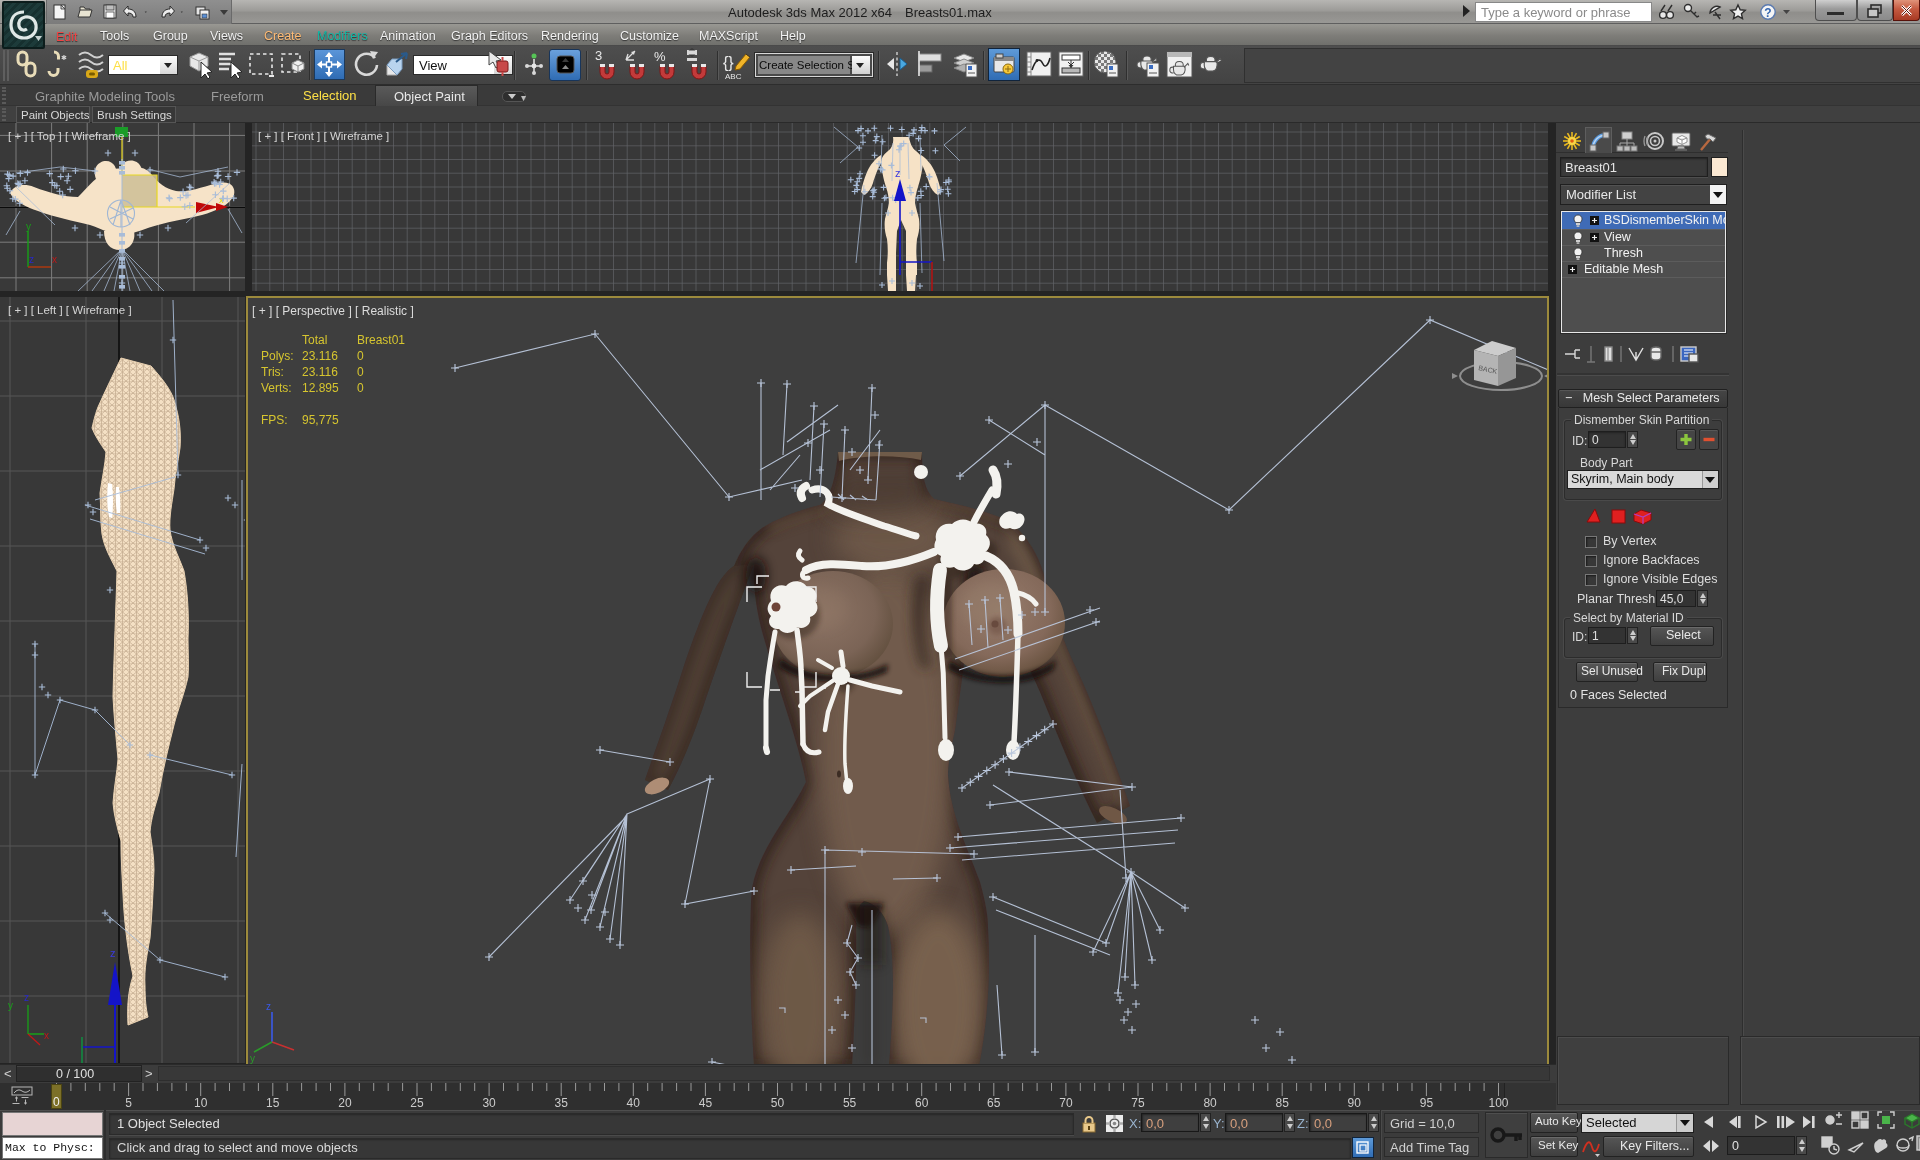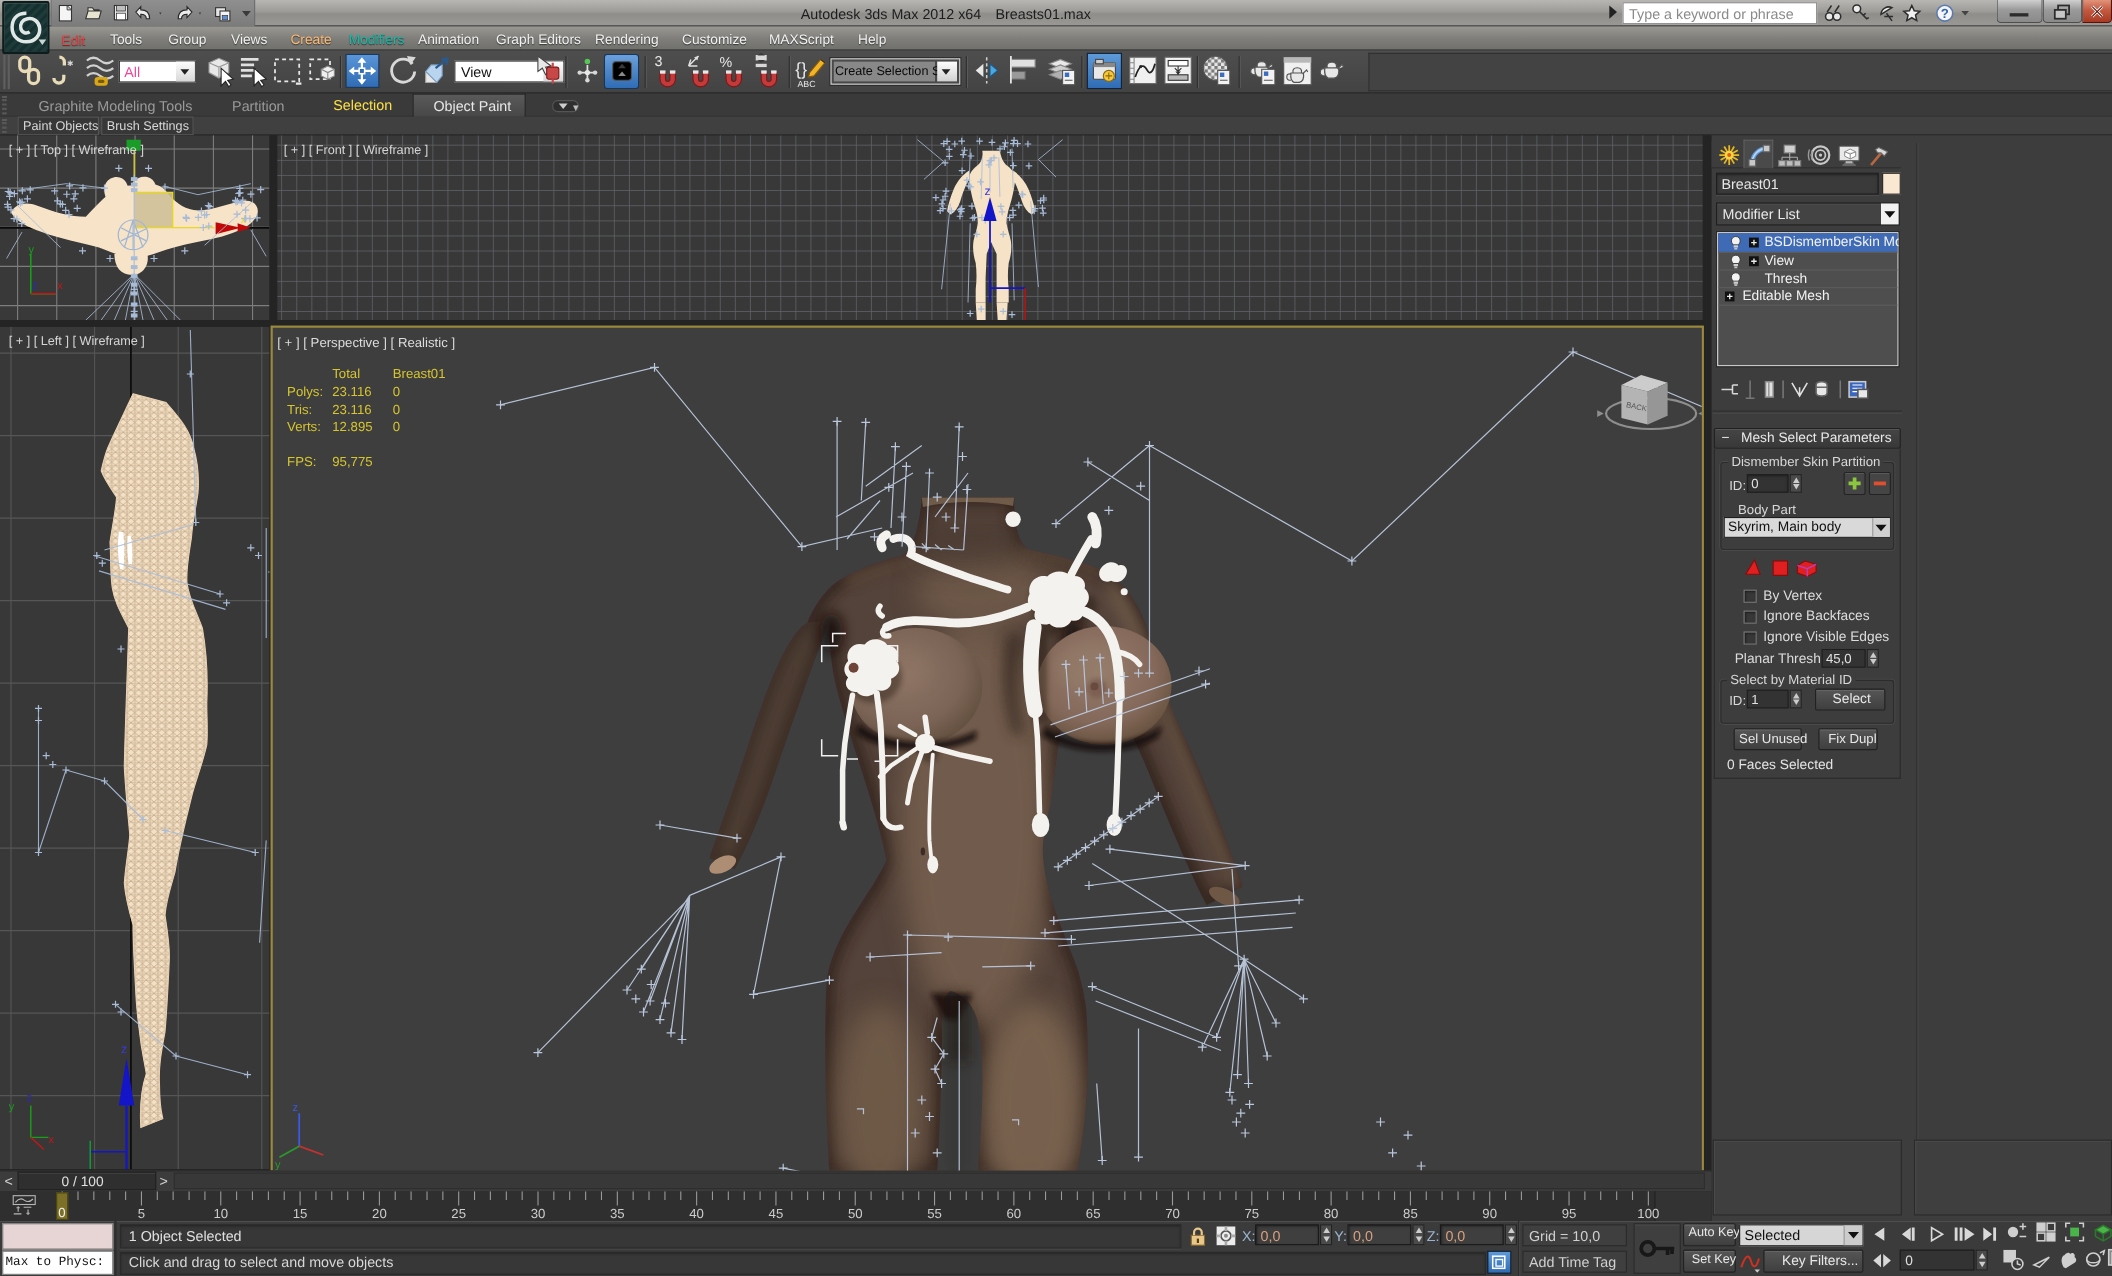--- a/index.html
+++ b/index.html
@@ -131,21 +131,21 @@
 <svg class="abs" style="left:76px;top:48px" width="30" height="34" viewBox="0 0 30 34">
       <g fill="none" stroke="#d0d0d0" stroke-width="2">
         <path d="M3 7 q6 -5 12 0 t12 0"></path>
         <path d="M3 14 q6 -5 12 0 t12 0"></path>
         <path d="M3 21 q6 -5 12 0 t12 0"></path>
       </g>
       <rect x="10" y="22" width="12" height="8" rx="3" fill="#d9a818"></rect>
       <rect x="13" y="24.5" width="6" height="3" rx="1.5" fill="#7a5c00"></rect>
     </svg>
 <div class="abs" style="left:108px;top:55px;width:70px;height:20px;background:#fff;border:1px solid #2a2a2a"></div>
-<div class="txt" style="left:113px;top:58px;font-size:13px;color:#ec4899">All</div>
+<div class="txt" style="left:113px;top:58px;font-size:13px;color:#fde047">All</div>
 <div class="abs" style="left:160px;top:56px;width:17px;height:18px;background:linear-gradient(#fdfdfd,#d8d8d8)"></div>
 <div class="abs" style="left:164px;top:63px;width:0;height:0;border-top:5px solid #222;border-left:4px solid transparent;border-right:4px solid transparent"></div>
 <svg class="abs" style="left:184px;top:48px" width="30" height="34" viewBox="0 0 30 34">
       <path d="M6 9 L15 5 L24 9 L24 18 L15 23 L6 18 Z" fill="#e8e8e8" stroke="#999"></path>
       <path d="M6 9 L15 13 L24 9 M15 13 L15 23" fill="none" stroke="#999"></path>
       <path d="M17 14 L17 30 L21 26 L24 31 L26 29 L23 25 L28 24 Z" fill="#fff" stroke="#222" stroke-width="1"></path>
     </svg>
 <svg class="abs" style="left:214px;top:48px" width="30" height="34" viewBox="0 0 30 34">
       <g stroke="#e0e0e0" stroke-width="2.4">
         <path d="M5 6 h16 M5 11 h12 M5 16 h14 M5 21 h10"></path>
@@ -324,21 +324,21 @@
     </svg>
 <svg class="abs" style="left:1196px;top:48px" width="30" height="34" viewBox="0 0 30 34">
       <g transform="scale(1.05)">
         <path d="M8 14 q-4 -1 -4 3 q0 3 4 3 M8 13 h12 q1 8 -4 9 h-5 q-4 -2 -3 -9 z M10 13 q-1 -5 4 -5 q5 0 4 5 M19 14 l4 -4 1 2" fill="#e8e8e8" stroke="#555" stroke-width="1.1"></path>
       </g>
     </svg>
 <div class="abs" style="left:0;top:85px;width:1920px;height:21px;background:#3a3a3a;border-bottom:1px solid #333"></div>
 <div class="abs" style="left:0;top:106px;width:1920px;height:17px;background:#404040;border-bottom:1px solid #2a2a2a"></div>
 <div class="abs" style="left:2px;top:87px;width:3px;height:17px;border-left:2px dotted #5a5a5a;border-right:2px dotted #5a5a5a"></div>
 <div class="txt" style="left:35px;top:89px;font-size:13px;color:#9a9a9a">Graphite Modeling Tools</div>
-<div class="txt" style="left:211px;top:89px;font-size:13px;color:#9a9a9a">Partition</div>
+<div class="txt" style="left:211px;top:89px;font-size:13px;color:#9a9a9a">Freeform</div>
 <div class="txt" style="left:303px;top:88px;font-size:13px;color:#fde047">Selection</div>
 <div class="abs" style="left:375px;top:85px;width:103px;height:21px;background:linear-gradient(#5a5a5a,#474747);border:1px solid #2a2a2a;border-bottom:none"></div>
 <div class="txt" style="left:394px;top:89px;font-size:13px;color:#e8e8e8">Object Paint</div>
 <div class="abs" style="left:502px;top:91px;width:24px;height:11px;background:#2e2e2e;border-radius:5px;border:1px solid #555"></div>
 <div class="abs" style="left:508px;top:94px;width:0;height:0;border-top:5px solid #ccc;border-left:4px solid transparent;border-right:4px solid transparent"></div>
 <div class="txt" style="left:521px;top:92px;font-size:10px;color:#bbb">▾</div>
 <div class="abs" style="left:2px;top:108px;width:3px;height:13px;border-left:2px dotted #5a5a5a;border-right:2px dotted #5a5a5a"></div>
 <div class="abs" style="left:16px;top:106px;width:74px;height:17px;background:#373737;border:1px solid #555"></div>
 <div class="txt" style="left:21px;top:109px;font-size:11.5px;color:#d8d8d8">Paint Objects</div>
 <div class="abs" style="left:92px;top:106px;width:84px;height:17px;background:#373737;border:1px solid #555"></div>

